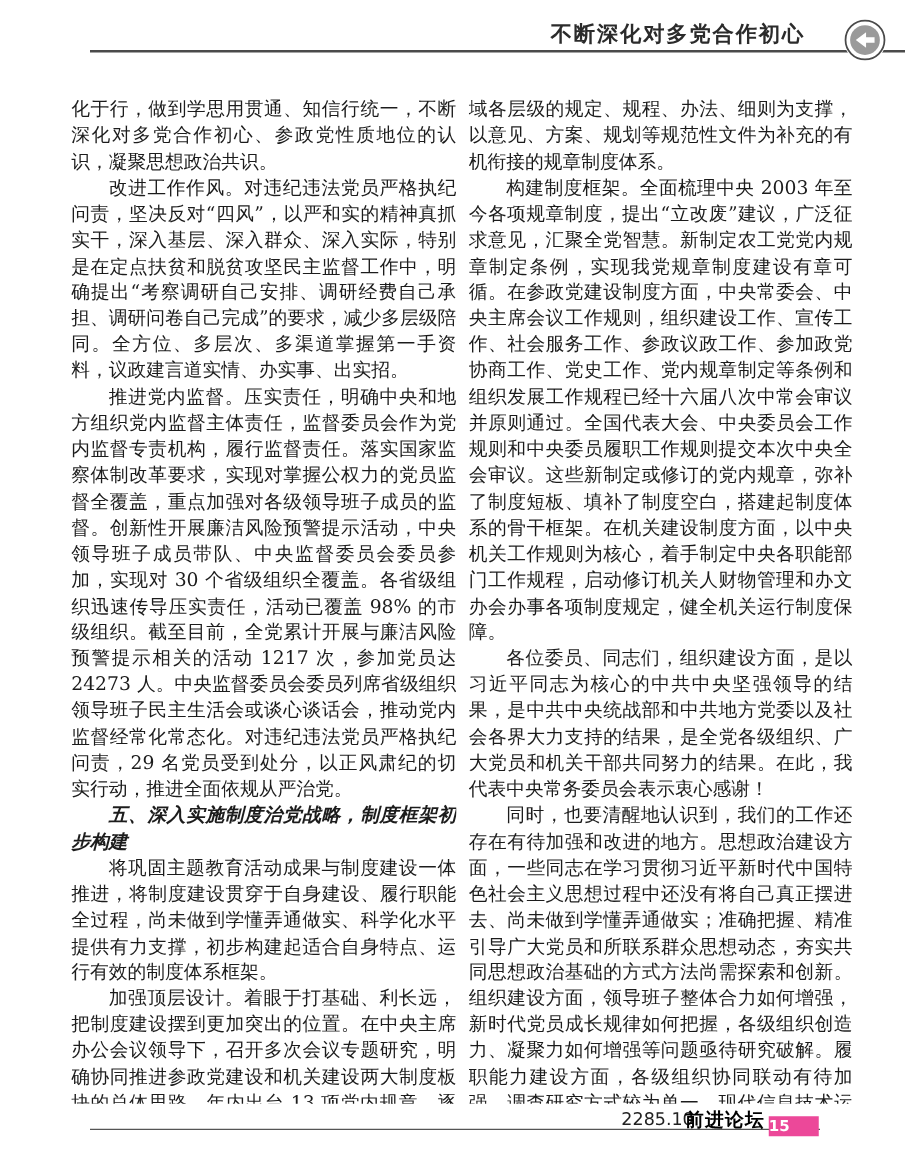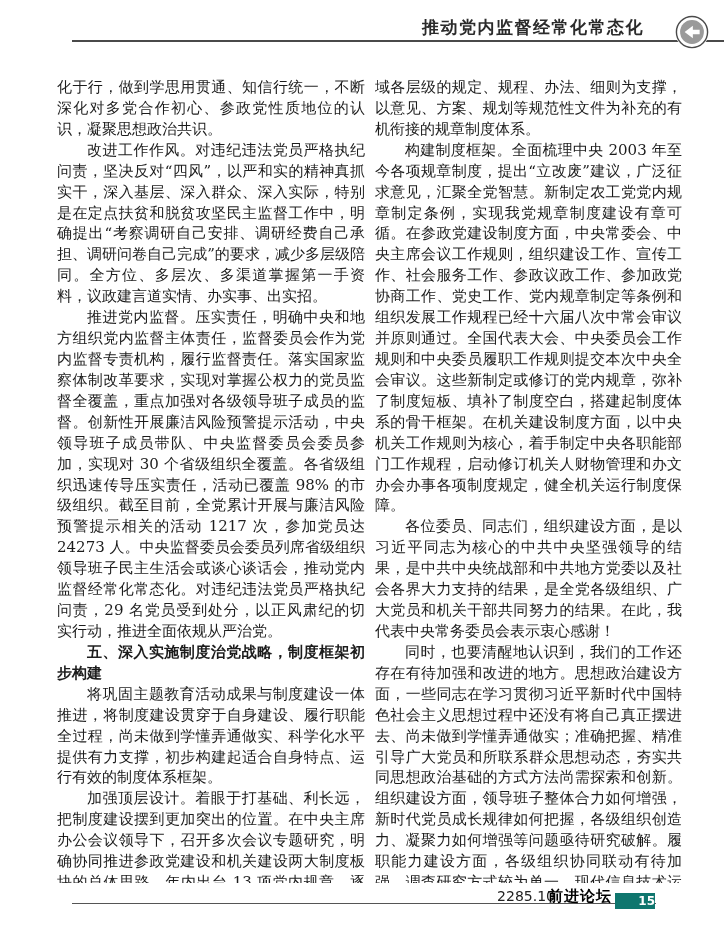--- a/index.html
+++ b/index.html
@@ -23,45 +23,45 @@
   
   .text-col{
     position:absolute;top:61px;height:822px;overflow:hidden;
     font-size:15px;line-height:20.92px;
     text-align:justify;text-align-last:left;
   }
   .col-left{left:57px;width:308px;}
   .col-right{left:375px;width:307px;}
   .text-col p{margin:0;padding:0;text-indent:2em;}
   .text-col p.no-indent{text-indent:0;margin-top:16px;}
-  .text-col p.heading{font-weight:bold;font-family:"DejaVu Sans","Liberation Sans",sans-serif;}
+  .text-col p.heading{font-weight:bold;font-family:"DejaVu Sans","Liberation Sans",sans-serif;font-style:italic;}
   
   .footer-rule{
     position:absolute;top:903px;left:72px;width:584px;height:1px;background:#555;
   }
   .footer-issue{
     position:absolute;top:888px;right:169px;font-size:14px;color:#222;
     font-family:"DejaVu Sans","Liberation Sans",sans-serif;
   }
   .footer-journal{
     position:absolute;top:887px;right:112px;font-size:15px;font-weight:bold;
     letter-spacing:1px;color:#000000;
     font-family:"DejaVu Sans","Liberation Sans",sans-serif;
   }
   .footer-badge{
     position:absolute;top:893px;right:69px;width:40px;height:16px;
-    background:#0f766e;color:#ffffff;font-size:12px;font-weight:bold;
-    text-align:right;line-height:16px;
+    background:#ec4899;color:#ffffff;font-size:12px;font-weight:bold;
+    text-align:left;line-height:16px;
     font-family:"DejaVu Sans","Liberation Sans",sans-serif;
   }
 </style>
 </head>
 <body>
 
-<div class="header-title">推动党内监督经常化常态化</div>
+<div class="header-title">不断深化对多党合作初心</div>
 <div class="header-rule"></div>
 <div class="corner-icon">
   <svg width="34" height="34" viewBox="0 0 24 24">
     <circle cx="12" cy="12" r="11" fill="#ffffff" stroke="#4a4a4a" stroke-width="1"></circle>
     <circle cx="12" cy="12" r="8.4" fill="#9a9a9a"></circle>
     <path d="M12.6 7.6 L6.8 12 L12.6 16.4 L12.6 13.6 L17.4 13.6 L17.4 10.4 L12.6 10.4 Z" fill="#ffffff"></path>
   </svg>
 </div>
 
 <div class="text-col col-left">

